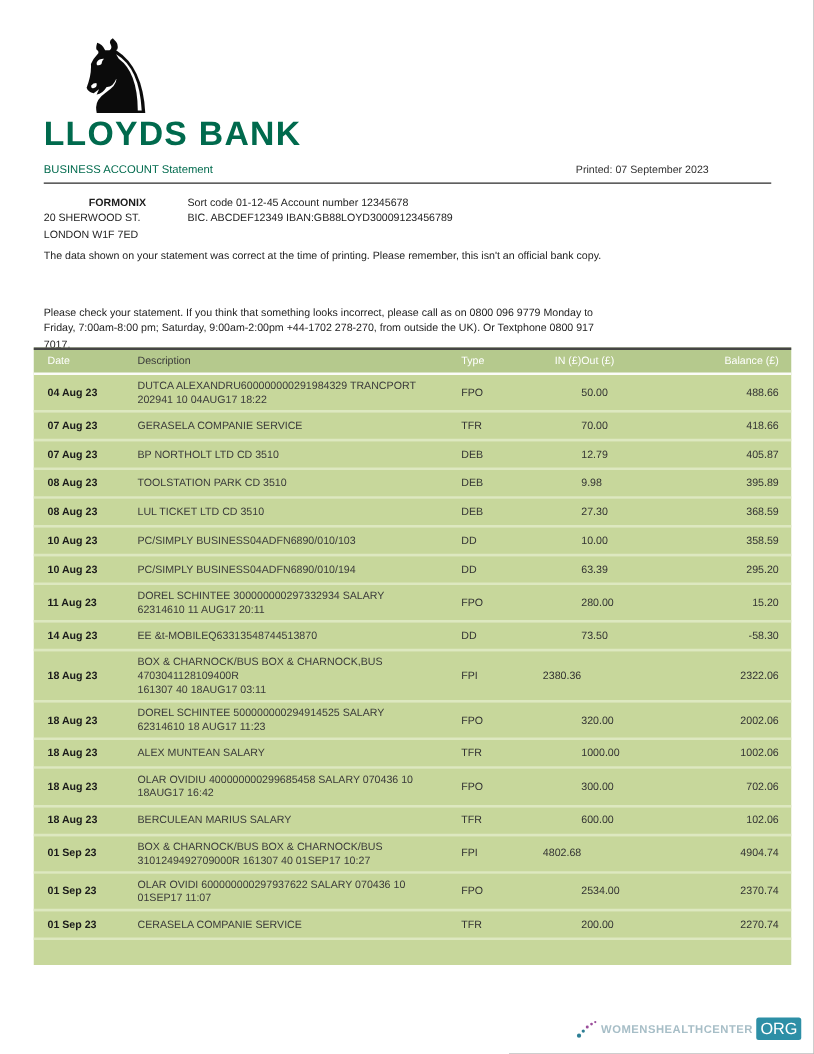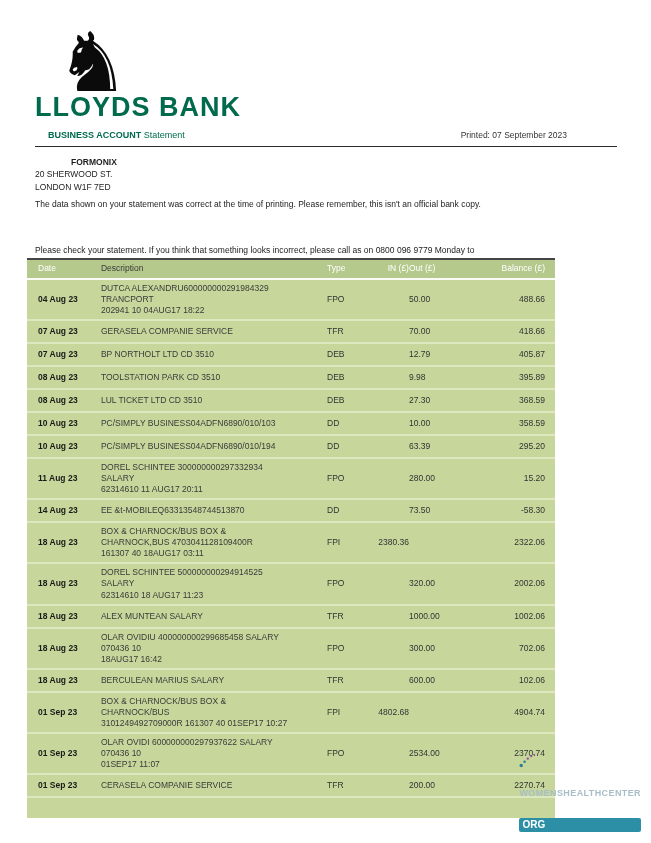--- a/index.html
+++ b/index.html
@@ -11,34 +11,34 @@
   
   .horse {
     position:absolute; left:56px; top:22px; font-size:82px; line-height:1;
     color:#0b0b0b; font-family:"DejaVu Sans", sans-serif;
   }
   .bank-name {
     position:absolute; left:35px; top:92px; font-size:27px; font-weight:bold;
     color:#006a4d; letter-spacing:1px;
   }
   .statement-line { position:absolute; left:35px; top:130px; font-size:9px; color:#006a4d; }
-  .statement-line .b { font-weight:bold;margin-left:13px; }
+  .statement-line .b { font-weight:normal; }
   .printed { position:absolute; right:84px; top:130px; font-size:8.5px; color:#333; }
   .rule { position:absolute; left:35px; width:582px; top:146px; border-top:1.5px solid #2b2b2b; }
 
   
   .addr { position:absolute; left:35px; top:156px; font-size:8.5px; color:#1d1d1d; line-height:1.45; }
   .addr .holder { font-weight:bold;margin-left:36px; }
   .bank-details { position:absolute; left:150px; top:156px; font-size:8.5px; color:#1d1d1d; line-height:1.45; }
 
   .notice1 { position:absolute; left:35px; top:199px; width:580px; font-size:8.5px; color:#1d1d1d; }
   .notice2 { position:absolute; left:35px; top:233px; width:452px; font-size:8.5px; color:#1d1d1d; line-height:1.45;margin-top:11px; }
 
   
-  .table { position:absolute; left:27px; top:258px; width:528px; }
+  .table { position:absolute; left:27px; top:278px; width:606px; }
   .thead {
     display:flex; align-items:center; height:22px;
     background:#b5c98d; color:#ffffff; font-size:8.5px;
     border-top:2px solid #454545; border-bottom:2px solid #fbfcf8;
   }
   .trow {
     display:flex; align-items:center; background:#c7d79b;
     border-bottom:2px solid #dde8c0; font-size:8.5px; color:#333;
     padding:3px 0; min-height:23px;
   }
@@ -46,45 +46,49 @@
   .cell { line-height:1.3; }
   .c-date { width:73px;  padding-left:11px; }
   .c-desc { width:265px; padding-left:10px; padding-right:30px; white-space:pre-line; color:#3a3a3a; }
   .c-type { width:55px;  padding-left:4px; }
   .c-in   { width:45px;  text-align:right; }
   .c-out  { width:82px;  padding-right:8px; }
   .c-bal  { width:86px;  text-align:right; padding-right:10px; }
   .trow .c-date { font-weight:bold; color:#1a1a1a; }
 
   
-  .watermark { position:absolute; right:10px; bottom:11px; display:flex; gap:20px;flex-direction:column; }
+  .watermark { position:absolute; right:10px; bottom:11px; display:flex; align-items:center; gap:3px; }
   .wm-dots { width:17px; height:15px; }
   .wm-text { font-size:9px; letter-spacing:0.4px; color:#a7bec7; font-weight:bold; }
   .wm-badge {
-    font-size:10px; font-weight:bold; color:#ffffff; background:#2d8fa6;
+    font-size:13px; font-weight:normal; color:#ffffff; background:#2d8fa6;
     padding:1px 3px 2px 3px; border-radius:2px;
   }
 </style>
 </head>
 <body>
 
 <div class="page">
 
   <span class="horse">♞</span>
   <div class="bank-name">LLOYDS BANK</div>
   <div class="statement-line">
     <span class="b">BUSINESS ACCOUNT</span><span> Statement</span>
   </div>
   <div class="printed">Printed: 07 September 2023</div>
   <div class="rule"></div>
 
   <div class="addr">
     <div class="holder">FORMONIX</div>
     <div>20 SHERWOOD ST.</div>
     <div>LONDON W1F 7ED</div>
+  </div>
+  <div class="bank-details">
+    <div>Sort code 01-12-45  Account number 12345678</div>
+    <div>BIC. ABCDEF12349   IBAN:GB88LOYD30009123456789</div>
   </div>
 
   <div class="notice1">The data shown on your statement was correct at the time of printing. Please remember, this isn't an official bank copy.</div>
   <div class="notice2">Please check your statement. If you think that something looks incorrect, please call as on 0800 096 9779 Monday to Friday, 7:00am-8:00 pm; Saturday, 9:00am-2:00pm +44-1702 278-270, from outside the UK). Or Textphone 0800 917 7017.</div>
 
   <div class="table">
     <div class="thead">
       <div class="cell c-date">Date</div>
       <div class="cell c-desc">Description</div>
       <div class="cell c-type">Type</div>

